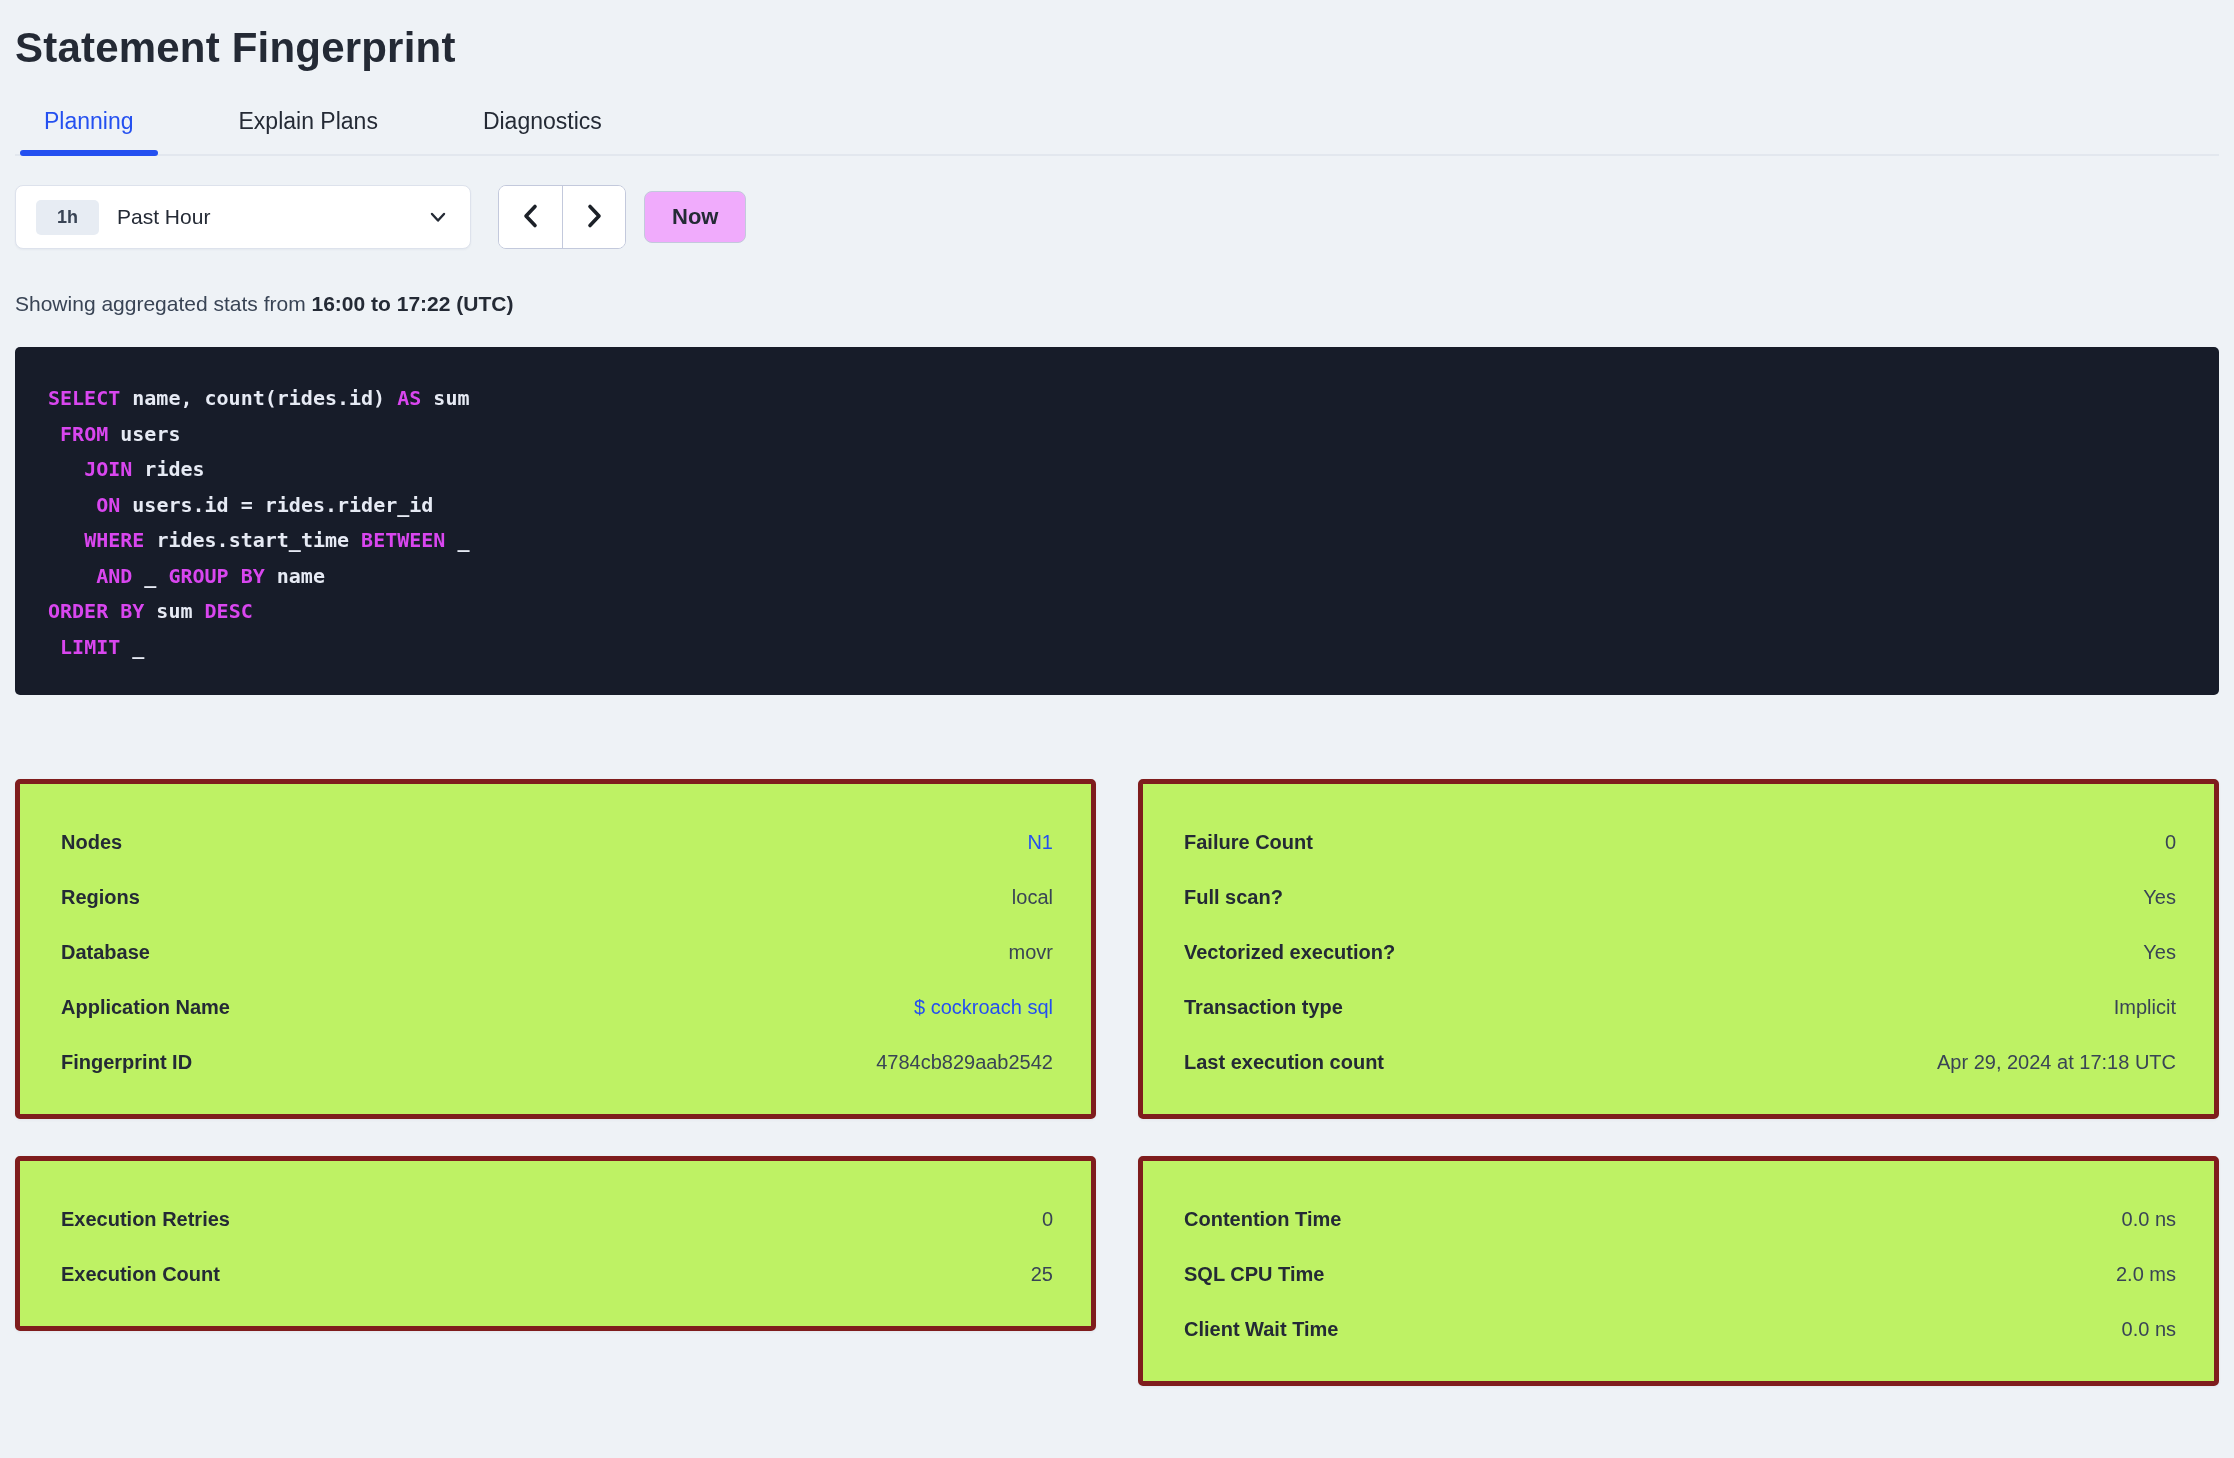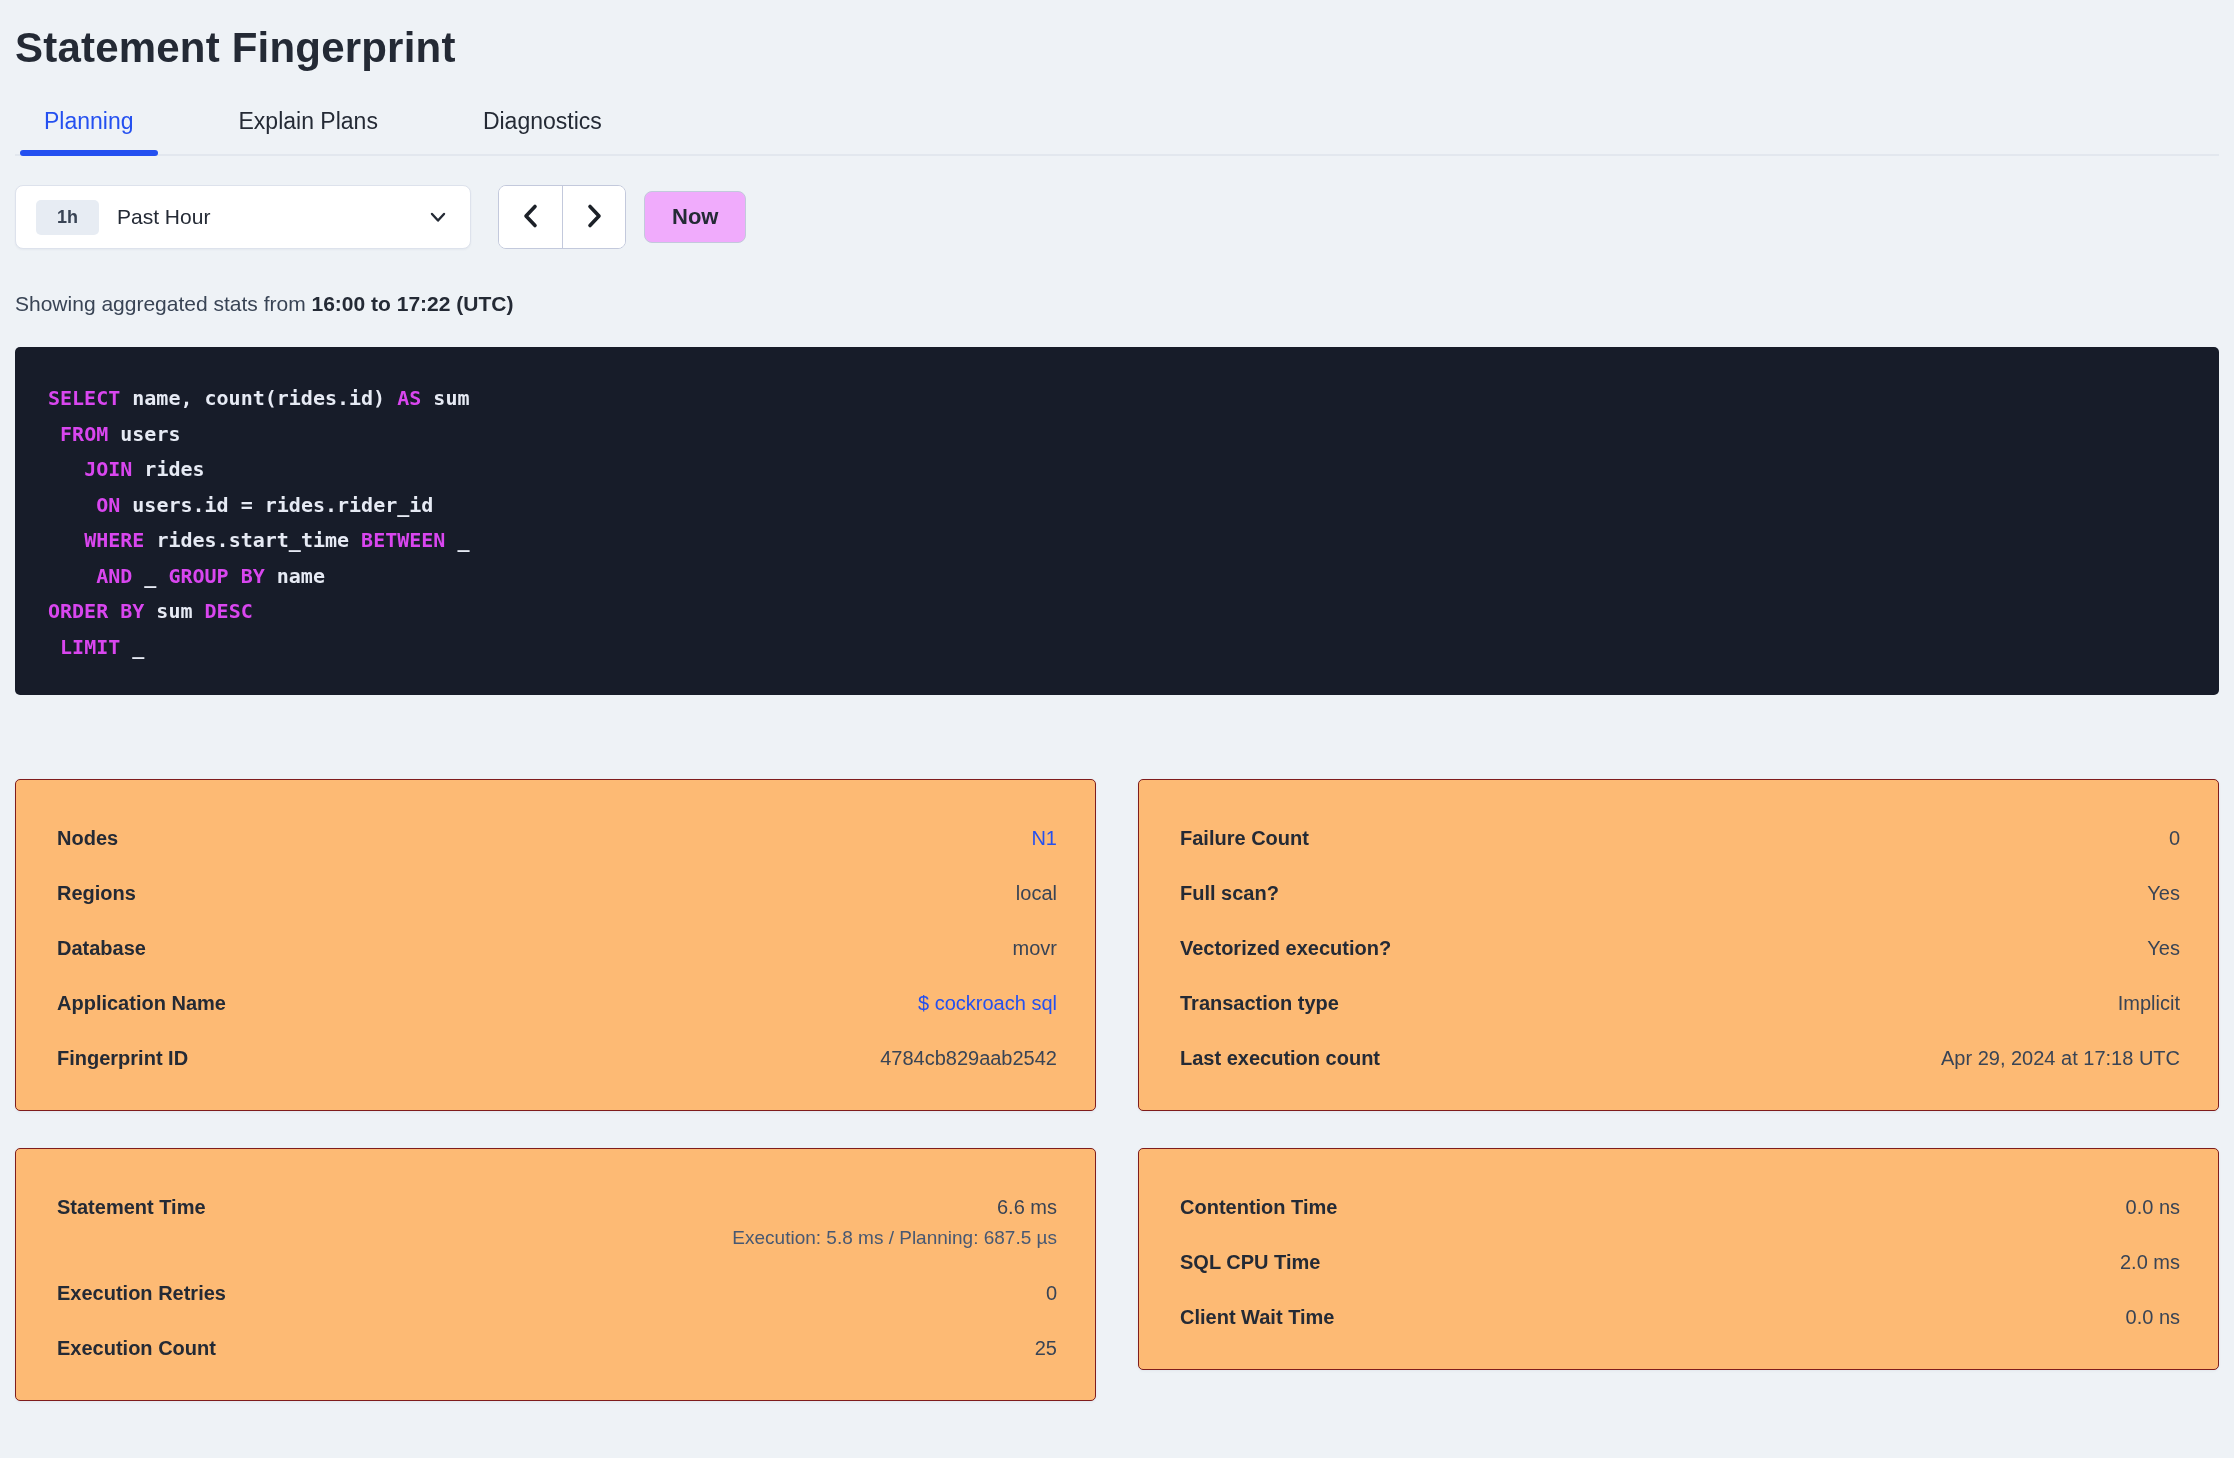--- a/index.html
+++ b/index.html
@@ -33,21 +33,21 @@
 
   .stats-line { margin-top:43px; font-size:21px; color:#394455; }
   .stats-line b { color:#242a35; font-weight:700; }
 
   .sql-box { margin-top:31px; background:#171c29; border-radius:5px; padding:34px 33px 30px; }
   .sql-line { font-family:"DejaVu Sans Mono","Liberation Mono",monospace; font-size:20px; font-weight:600;
     line-height:35.5px; color:#e6eaf4; white-space:pre; }
   .sql-line .kw { color:#d946ef; }
 
   .cards { margin-top:84px; display:grid; grid-template-columns:1081px 1081px; column-gap:42px; row-gap:37px; align-items:start; }
-  .card { background:#fdba74; border:1px solid #7f1d1d; border-radius:5px; box-shadow:0 1px 3px rgba(50,70,100,0.06);
+  .card { background:#bef264; border:5px solid #7f1d1d; border-radius:5px; box-shadow:0 1px 3px rgba(50,70,100,0.06);
     padding:44px 38px 38px 41px; }
   .kv-row { display:flex; justify-content:space-between; align-items:flex-start; margin-bottom:27px; }
   .kv-row:last-child { margin-bottom:0; }
   .kv-label { font-size:20px; font-weight:700; color:#242a35; line-height:28px; }
   .kv-value { text-align:right; font-size:20px; color:#394455; line-height:28px; }
   .kv-value .val-link { color:#2450f0; cursor:pointer; }
   .kv-sub { margin-top:3px; font-size:19px; color:#475872; }
 </style>
 </head>
 <body>
@@ -166,27 +166,20 @@
         </div>
         <div class="kv-row">
           <div class="kv-label">Last execution count</div>
           <div class="kv-value">
             <div>Apr 29, 2024 at 17:18 UTC</div>
           </div>
         </div>
       </div>
     <div class="card">
         <div class="kv-row">
-          <div class="kv-label">Statement Time</div>
-          <div class="kv-value">
-            <div>6.6 ms</div>
-            <div class="kv-sub">Execution: 5.8 ms / Planning: 687.5 µs</div>
-          </div>
-        </div>
-        <div class="kv-row">
           <div class="kv-label">Execution Retries</div>
           <div class="kv-value">
             <div>0</div>
           </div>
         </div>
         <div class="kv-row">
           <div class="kv-label">Execution Count</div>
           <div class="kv-value">
             <div>25</div>
           </div>

